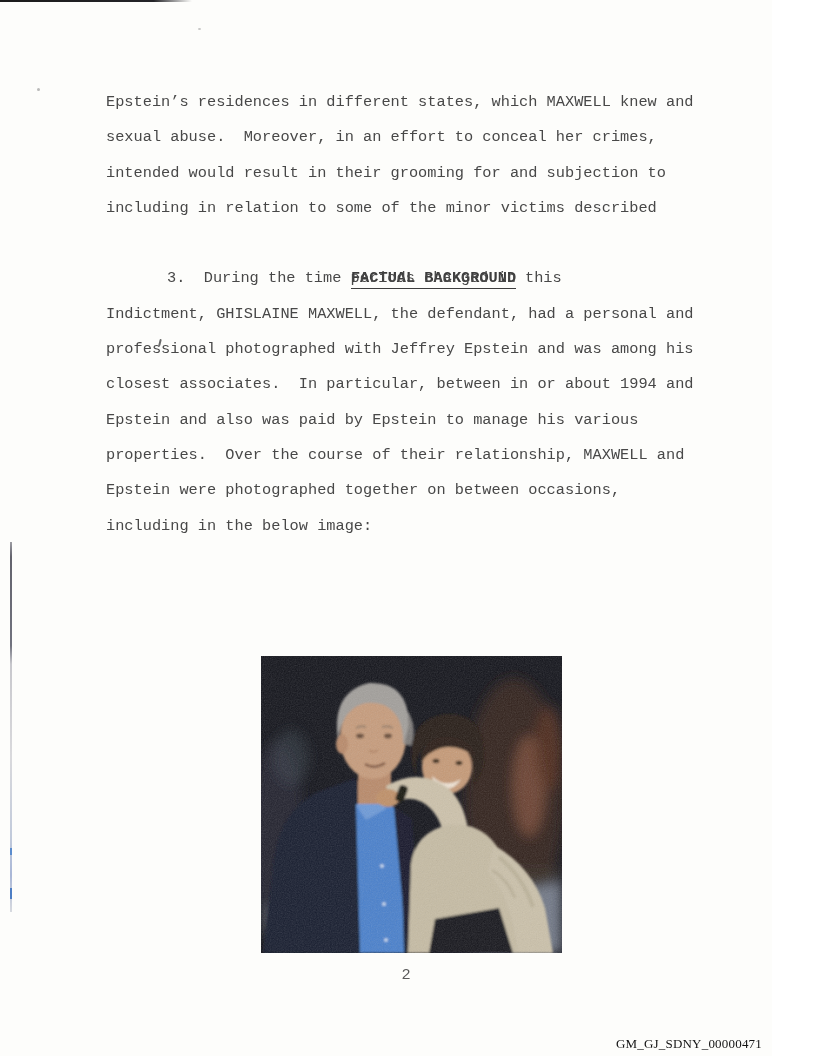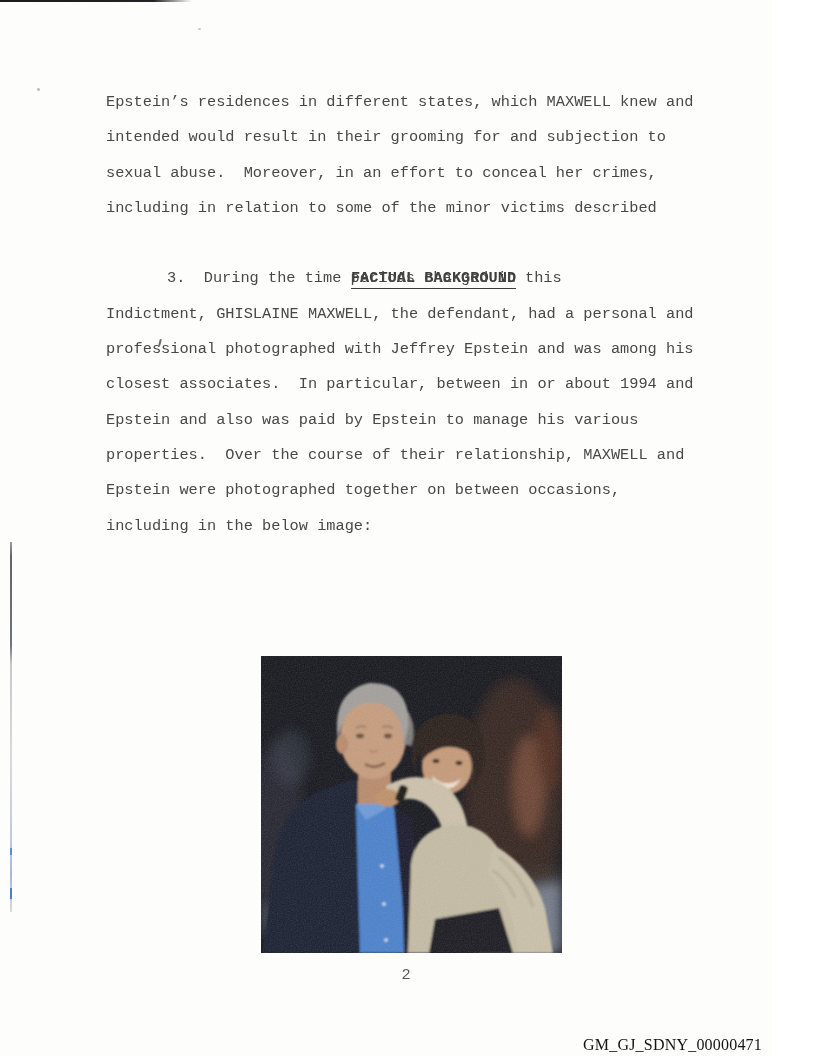--- a/index.html
+++ b/index.html
@@ -60,21 +60,21 @@
     width: 600px;
     text-align: center;
     font-size: 15.3px;
     color: #5a5a5a;
   }
   .bates-stamp {
     position: absolute;
     right: 10px;
     top: 1036px;
     font-family: "Liberation Serif", "DejaVu Serif", serif;
-    font-size: 16px;
+    font-size: 13px;
     color: #141414;
     letter-spacing: 0.2px;
   }
   
   .artifact { position: absolute; pointer-events: none; }
   .art-top-edge {
     left: 0; top: 0; width: 192px; height: 2px;
     background: linear-gradient(to right, #1b1b1b 0%, #242428 80%, rgba(40,40,45,0) 100%);
   }
   .art-right-edge {
@@ -118,22 +118,22 @@
   <div class="artifact art-right-blue"></div>
   <div class="artifact art-left-stripe"></div>
   <div class="artifact art-left-blue1"></div>
   <div class="artifact art-left-blue2"></div>
   <div class="artifact art-tick"></div>
   <div class="artifact art-speck1"></div>
   <div class="artifact art-speck2"></div>
 
   <div class="text-block">
     <div class="tline">Epstein’s residences in different states, which MAXWELL knew and</div>
+    <div class="tline">sexual abuse.  Moreover, in an effort to conceal her crimes,</div>
     <div class="tline">intended would result in their grooming for and subjection to</div>
-    <div class="tline">sexual abuse.  Moreover, in an effort to conceal her crimes,</div>
     <div class="tline">including in relation to some of the minor victims described</div>
     <div class="tline heading-line">
       <span class="heading-underline">FACTUAL BACKGROUND</span>
     </div>
     <div class="tline indent-para">3.  During the time periods charged in this</div>
     <div class="tline">Indictment, GHISLAINE MAXWELL, the defendant, had a personal and</div>
     <div class="tline">professional photographed with Jeffrey Epstein and was among his</div>
     <div class="tline">closest associates.  In particular, between in or about 1994 and</div>
     <div class="tline">Epstein and also was paid by Epstein to manage his various</div>
     <div class="tline">properties.  Over the course of their relationship, MAXWELL and</div>

